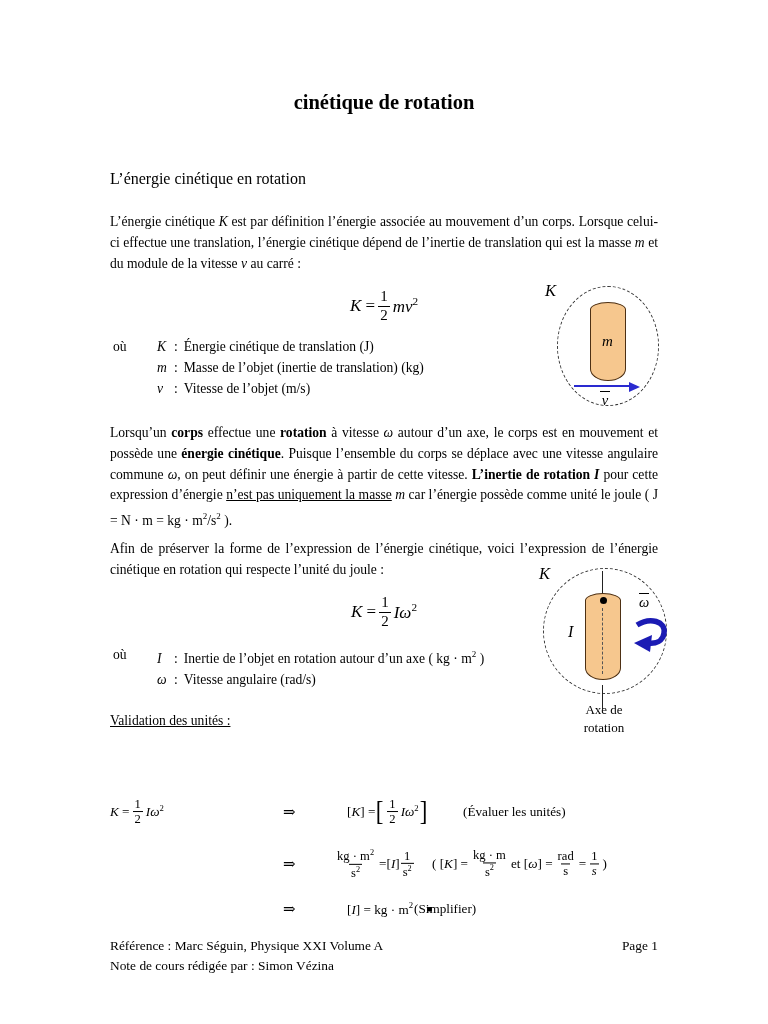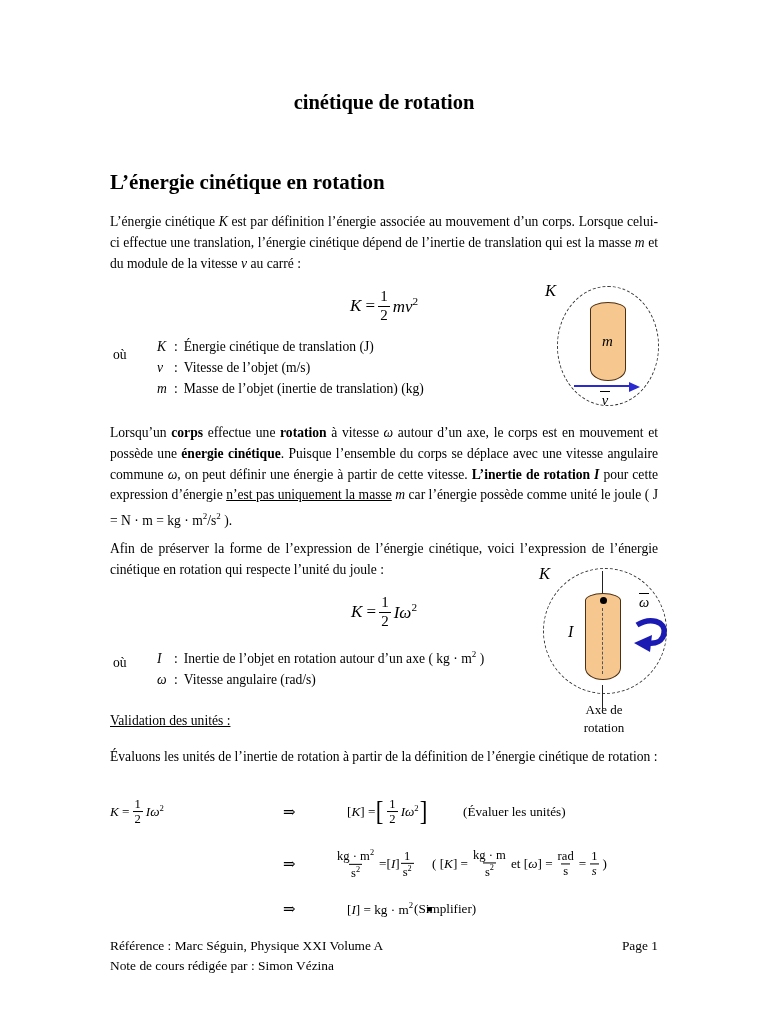--- a/index.html
+++ b/index.html
@@ -10,21 +10,21 @@
     overflow:hidden;
     font-family:"Liberation Serif","DejaVu Serif",serif;
     color:#000;
   }
   .doc-title{
     position:absolute;left:0;top:88px;width:768px;
     text-align:center;font-weight:bold;font-size:20.5px;line-height:29px;
   }
   .section-heading{
     position:absolute;left:110px;top:170px;
-    font-weight:bold;font-size:21px;
+    font-weight:normal;font-size:16px;
   }
   .para{
     position:absolute;left:110px;width:548px;
     font-size:13.6px;line-height:20.8px;text-align:justify;
   }
   #p1{top:212px;}
   #p2{top:423px;}
   #p3{top:539px;}
   #p4{top:747px;}
   .formula{
@@ -38,21 +38,21 @@
   .frac{
     display:inline-flex;flex-direction:column;align-items:center;
     vertical-align:middle;line-height:1.15;margin:0 3px;text-align:center;
   }
   .frac .den{border-top:1px solid #000;padding:0 2px;}
   .frac .num{padding:0 2px;}
   .formula .frac{font-size:15px;}
   .deflist{position:absolute;left:110px;width:470px;font-size:13.6px;line-height:21.2px;}
   #def1{top:336px;}
   #def2{top:644px;}
-  .where{position:absolute;left:3px;top:0;margin-top:8px;}
+  .where{position:absolute;left:3px;top:0;}
   .def-rows{margin-left:47px;}
   .dsym{display:inline-block;width:17px;font-style:italic;}
   .dcolon{display:inline-block;margin-right:6px;}
   .validation-heading{
     position:absolute;left:110px;top:713px;
     font-size:13.6px;text-decoration:underline;
   }
   .mrow{position:absolute;left:110px;width:548px;height:50px;font-size:13.2px;}
   #mrow1{top:787px;}
   #mrow2{top:839px;}
@@ -143,24 +143,24 @@
     </span>
   </div>
 
   <div class="deflist" id="def1">
     <span class="where">où</span>
     <div class="def-rows">
       <div>
         <span class="dsym">K</span><span class="dcolon">:</span><span><span>Énergie cinétique de translation (J)</span></span>
       </div>
       <div>
+        <span class="dsym">m</span><span class="dcolon">:</span><span><span>Masse de l’objet (inertie de translation) (kg)</span></span>
+      </div>
+      <div>
         <span class="dsym">v</span><span class="dcolon">:</span><span><span>Vitesse de l’objet (m/s)</span></span>
-      </div>
-      <div>
-        <span class="dsym">m</span><span class="dcolon">:</span><span><span>Masse de l’objet (inertie de translation) (kg)</span></span>
       </div>
     </div>
   </div>
 
   <div class="para" id="p2"><span>Lorsqu’un </span><span style="font-weight: bold;">corps</span><span> effectue une </span><span style="font-weight: bold;">rotation</span><span> à vitesse </span><span style="font-style: italic;">ω</span><span> autour d’un axe, le corps est en mouvement et possède une </span><span style="font-weight: bold;">énergie cinétique</span><span>. Puisque l’ensemble du corps se déplace avec une vitesse angulaire commune </span><span style="font-style: italic;">ω</span><span>, on peut définir une énergie à partir de cette vitesse. </span><span style="font-weight: bold;">L’inertie de rotation </span><span style="font-weight: bold; font-style: italic;">I</span><span> pour cette expression d’énergie </span><span style="text-decoration: underline;">n’est pas uniquement la masse</span><span> </span><span style="font-style: italic;">m</span><span> car l’énergie possède comme unité le joule ( J = N · m = kg · m</span><sup>2</sup><span>/s</span><sup>2</sup><span> ).</span></div>
 
   <div class="para" id="p3"><span>Afin de préserver la forme de l’expression de l’énergie cinétique, voici l’expression de l’énergie cinétique en rotation qui respecte l’unité du joule :</span></div>
 
   <div class="formula" id="formula2">
     <span><span style="font-style: italic;">K </span><span>=</span></span>
@@ -200,21 +200,20 @@
         <span class="dsym">I</span><span class="dcolon">:</span><span><span>Inertie de l’objet en rotation autour d’un axe ( kg · m</span><sup>2</sup><span> )</span></span>
       </div>
       <div>
         <span class="dsym">ω</span><span class="dcolon">:</span><span><span>Vitesse angulaire (rad/s)</span></span>
       </div>
     </div>
   </div>
 
   <div class="validation-heading">Validation des unités :</div>
 
-  <div class="para" id="p4"><span>Évaluons les unités de l’inertie de rotation à partir de la définition de l’énergie cinétique de rotation :</span></div>
 
   <div class="mrow" id="mrow1">
     <span class="mcell" style="left:0;">
       <span><span style="font-style: italic;">K </span><span>=</span></span>
       <span class="frac">
           <span class="num">1</span>
           <span class="den">2</span>
         </span>
       <span><span style="font-style: italic;">Iω</span><sup>2</sup></span>
     </span>

